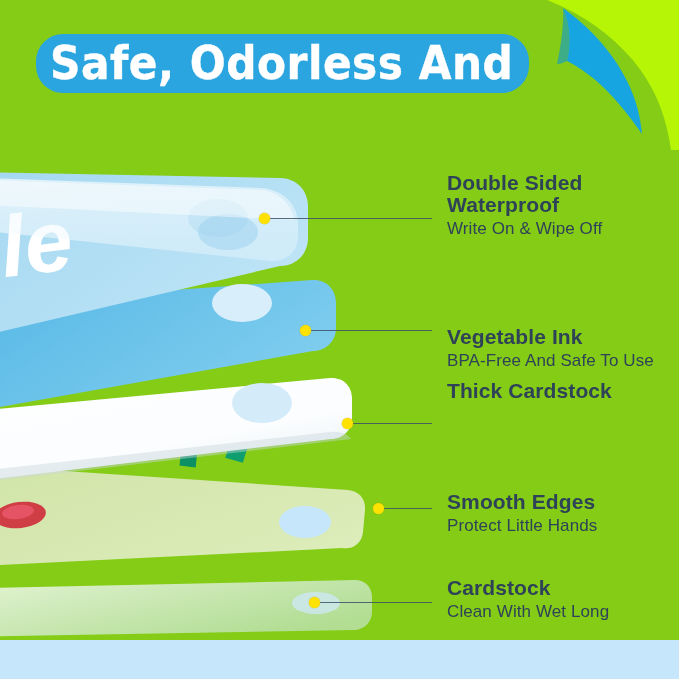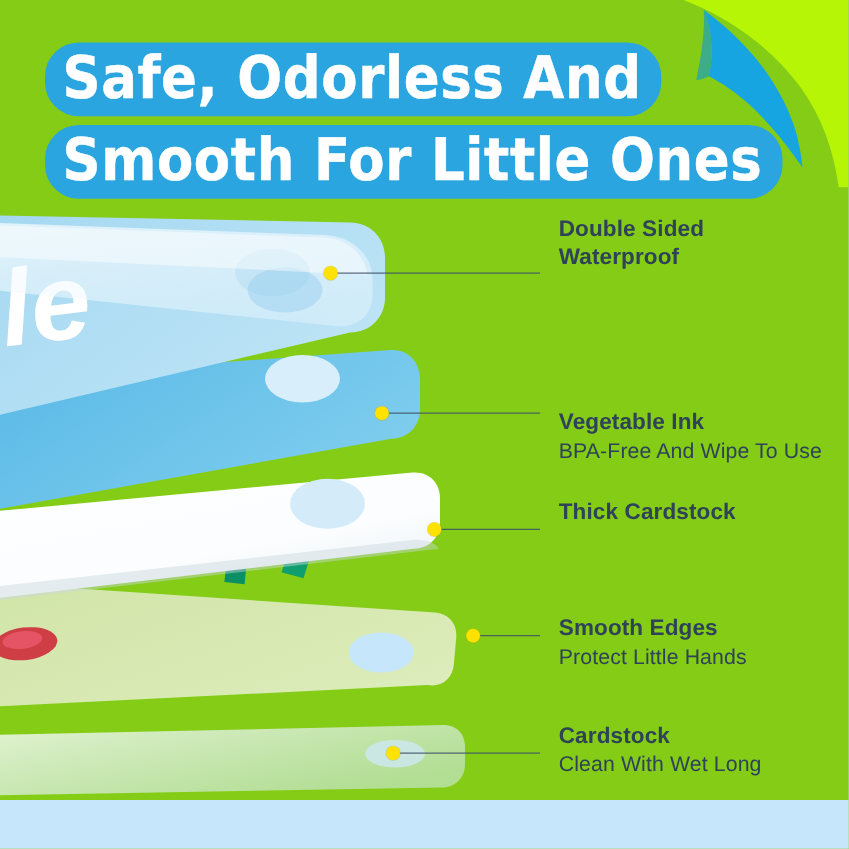--- a/index.html
+++ b/index.html
@@ -58,21 +58,21 @@
     height:1px;
     background:#3d5068;
     opacity:.85;
   }
   .label{position:absolute;}
   .label h3{
     margin:0;
     color:#2e4258;
     font-family:"Liberation Sans",sans-serif;
     font-weight:700;
-    font-size:18px;
+    font-size:21px;
     line-height:22px;
     letter-spacing:.1px;
     white-space:nowrap;
   }
   .label p{
     margin:1px 0 0 0;
     color:#2e4258;
     font-family:"Liberation Sans",sans-serif;
     font-weight:400;
     font-size:17px;
@@ -89,21 +89,20 @@
   <div class="curl-layer">
     <svg width="140" height="150" viewBox="0 0 140 150">
       <path d="M140,0 L140,150 L132,150 C128,120 118,92 100,68 C82,44 56,22 22,6 L8,0 Z" fill="#b5f505"></path>
       <path d="M24,8 C60,34 84,66 96,100 C100,112 102,124 103,134 C92,118 78,100 62,85 C50,74 38,66 28,61 C32,44 31,25 24,8 Z" fill="#16a5e0"></path>
       <path d="M24,8 C31,25 32,44 28,61 C24,63 21,64 18,64 C22,45 25,26 24,8 Z" fill="#0e98d4" opacity=".6"></path>
     </svg>
   </div>
 
   <div class="title-block">
     <span class="title-line">Safe, Odorless And</span>
-    <span class="title-line">Smooth For Little Ones</span>
   </div>
 
   <div class="cards">
     <svg width="470" height="500" viewBox="0 0 470 500">
       <defs>
         <linearGradient id="gLam" x1="0" y1="0" x2="1" y2="1">
           <stop offset="0" stop-color="#ffffff" stop-opacity=".92"></stop>
           <stop offset="1" stop-color="#dff1fc" stop-opacity=".62"></stop>
         </linearGradient>
         <linearGradient id="gBlueCard" x1="0" y1="0" x2="1" y2="0.6">
@@ -172,36 +171,37 @@
       </g>
     </svg>
   </div>
 
   <div class="callout">
     <div class="lead" style="left:268px;top:218px;width:164px;"></div>
     <div class="dot" style="left:259px;top:213px;"></div>
     <div class="label" style="left:447px;top:172px;">
       <h3>Double Sided</h3>
       <h3>Waterproof</h3>
+      <p>Write On &amp; Wipe Off</p>
     </div>
   </div>
 
   <div class="callout">
     <div class="lead" style="left:310px;top:330px;width:122px;"></div>
     <div class="dot" style="left:300px;top:325px;"></div>
     <div class="label" style="left:447px;top:326px;">
       <h3>Vegetable Ink</h3>
-      <p>BPA-Free And Wipe To Use</p>
+      <p>BPA-Free And Safe To Use</p>
     </div>
   </div>
 
   <div class="callout">
     <div class="lead" style="left:352px;top:423px;width:80px;"></div>
     <div class="dot" style="left:342px;top:418px;"></div>
-    <div class="label" style="left:447px;top:398px;">
+    <div class="label" style="left:447px;top:380px;">
       <h3>Thick Cardstock</h3>
     </div>
   </div>
 
   <div class="callout">
     <div class="lead" style="left:383px;top:508px;width:49px;"></div>
     <div class="dot" style="left:373px;top:503px;"></div>
     <div class="label" style="left:447px;top:491px;">
       <h3>Smooth Edges</h3>
       <p>Protect Little Hands</p>

